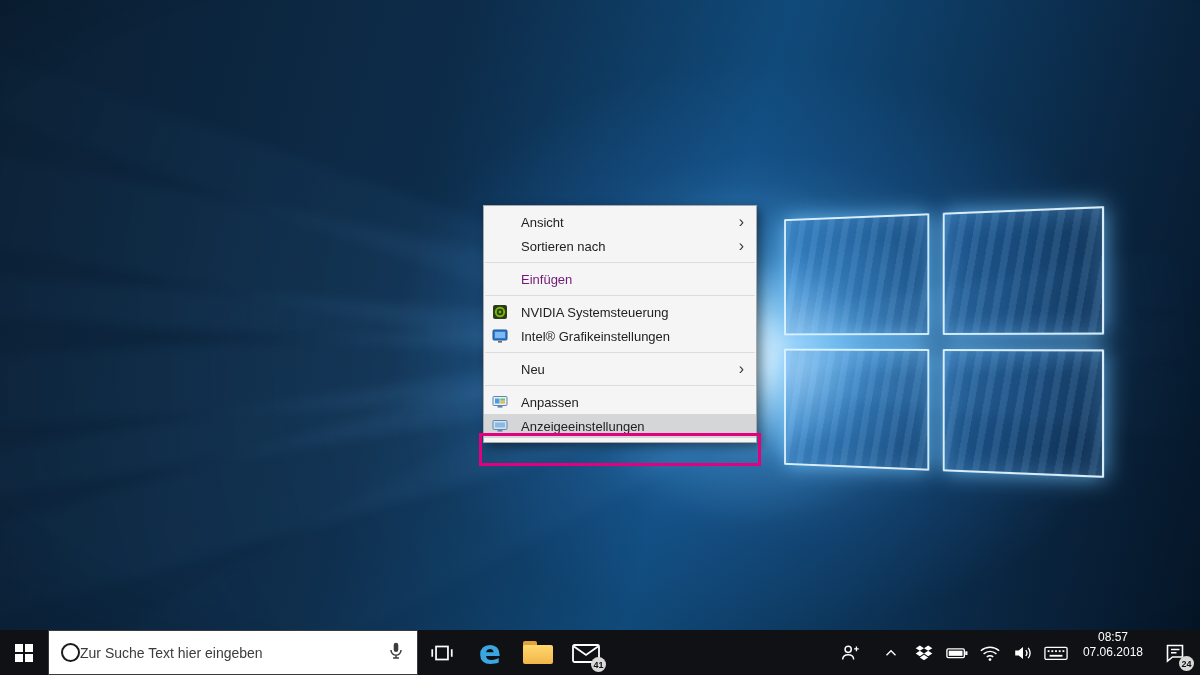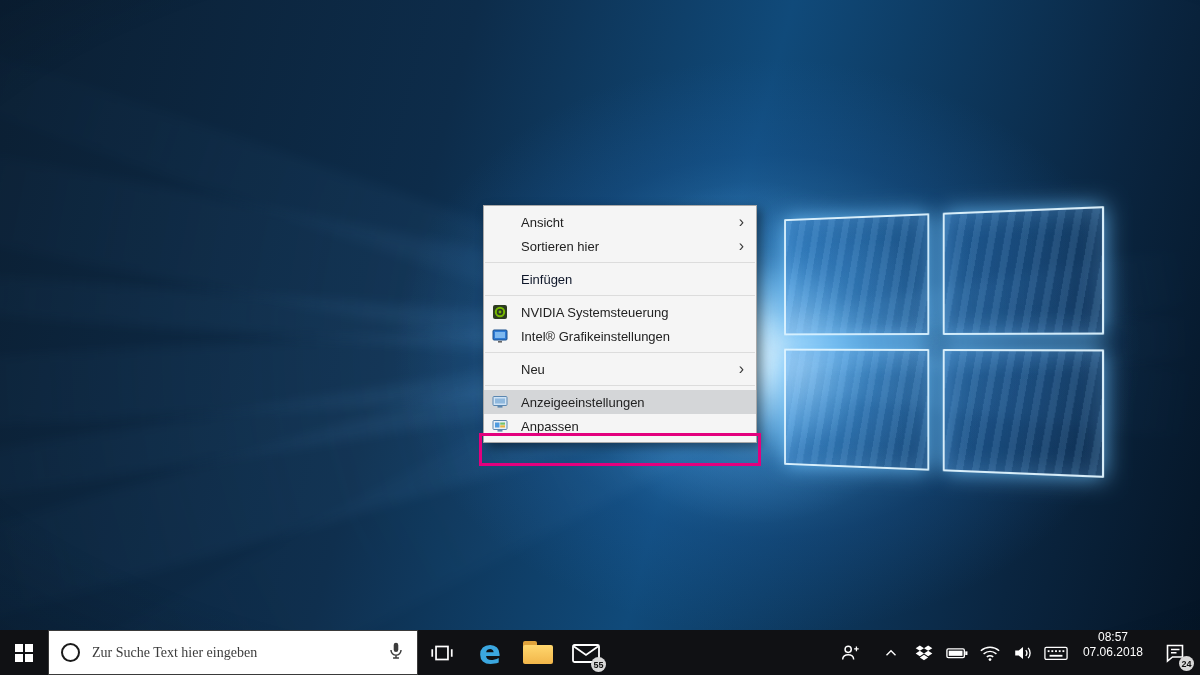--- a/index.html
+++ b/index.html
@@ -36,39 +36,39 @@
       background:radial-gradient(ellipse 130% 115% at 58% 48%, transparent 52%, rgba(0,8,18,0.62) 100%); }
 
   
   .context-menu { position:absolute; left:483px; top:205px; width:274px; z-index:10;
       background:#f5f5f5; border:1px solid #a8a8a8; box-shadow:4px 4px 10px rgba(0,0,0,0.45);
       padding:4px 0; font-size:13px; color:#222; }
   .menu-item { height:24px; display:flex; align-items:center; padding:0 12px 0 8px; cursor:default; }
   .menu-item .mi-icon { width:22px; height:16px; margin-right:7px; display:flex; align-items:center; }
   .menu-item .mi-label { flex:1; white-space:nowrap; }
   .menu-item .mi-arrow { margin-left:8px; font-size:16px; line-height:1; color:#3c3c3c; }
-  .menu-item.disabled .mi-label { color:#0f172a; }
+  .menu-item.disabled .mi-label { color:#701a75; }
   .menu-item.hovered { background:#d4d6d8; }
   .menu-sep { height:1px; background:#dcdcdc; margin:4px 1px; }
 
   .annotation-box { position:absolute; left:479px; top:433px; width:282px; height:33px;
       border:3px solid #e3007e; z-index:20; pointer-events:none; }
 
   
   .taskbar { position:absolute; left:0; bottom:0; width:1200px; height:45px;
       background:#101114; display:flex; align-items:center; z-index:30; }
   .tb-btn { width:48px; height:45px; display:flex; align-items:center; justify-content:center;
       background:transparent; border:none; position:relative; cursor:pointer; }
   .start-glyph { display:grid; grid-template-columns:8px 8px; grid-template-rows:8px 8px; gap:2px; }
   .start-glyph span { background:#fff; }
   .searchbox { width:370px; height:45px; background:#ffffff; display:flex; align-items:center;
       padding:0 10px 0 12px; border:1px solid #3a3a3a; }
   .cortana-ring { width:19px; height:19px; border:2px solid #1a1a1a; border-radius:50%; flex:0 0 auto; }
   .searchbox input { flex:1; border:none; outline:none; background:transparent;
-      font-family:Liberation Serif, serif; font-size:14px; color:#333; margin-left:12px; }
+      font-family:Liberation Sans, sans-serif; font-size:14px; color:#333; }
   .searchbox input::placeholder { color:#3c3c3c; opacity:1; }
   .edge-glyph { color:#3ba7e0; font-size:33px; font-weight:bold; font-family:"DejaVu Sans",sans-serif; line-height:1; }
   .folder { width:30px; height:23px; position:relative; }
   .folder:before { content:""; position:absolute; left:0; top:0; width:14px; height:7px;
       background:#e0a33c; border-radius:2px 2px 0 0; }
   .folder:after { content:""; position:absolute; left:0; top:4px; right:0; bottom:0;
       background:linear-gradient(#ffd76e,#f2b64a); border-radius:2px; }
   .badge { position:absolute; right:4px; bottom:3px; min-width:15px; height:15px; padding:0 2px;
       border-radius:50%; background:#d9d9d9; color:#111; font-size:9px; font-weight:bold;
       display:flex; align-items:center; justify-content:center; }
@@ -106,21 +106,21 @@
 
   <div class="context-menu">
 
     <div class="menu-item">
       <span class="mi-icon"></span>
       <span class="mi-label">Ansicht</span>
       <span class="mi-arrow">›</span>
     </div>
     <div class="menu-item">
       <span class="mi-icon"></span>
-      <span class="mi-label">Sortieren hier</span>
+      <span class="mi-label">Sortieren nach</span>
       <span class="mi-arrow">›</span>
     </div>
 
     <div class="menu-sep"></div>
 
     <div class="menu-item disabled">
       <span class="mi-icon"></span>
       <span class="mi-label">Einfügen</span>
     </div>
 
@@ -150,41 +150,41 @@
     <div class="menu-sep"></div>
 
     <div class="menu-item">
       <span class="mi-icon"></span>
       <span class="mi-label">Neu</span>
       <span class="mi-arrow">›</span>
     </div>
 
     <div class="menu-sep"></div>
 
-    <div class="menu-item hovered">
-      <span class="mi-icon">
-        <svg width="16" height="16" viewBox="0 0 16 16">
-          <rect x="1" y="2.5" width="14" height="9" rx="1" fill="#cfe3f5" stroke="#5b87b0" stroke-width="1"></rect>
-          <rect x="3" y="4.5" width="10" height="5" fill="#8fb8dd"></rect>
-          <rect x="5.5" y="12" width="5" height="1.6" fill="#5b87b0"></rect>
-        </svg>
-      </span>
-      <span class="mi-label">Anzeigeeinstellungen</span>
-    </div>
     <div class="menu-item">
       <span class="mi-icon">
         <svg width="16" height="16" viewBox="0 0 16 16">
           <rect x="1" y="2.5" width="14" height="9" rx="1" fill="#e8eff7" stroke="#5b87b0" stroke-width="1"></rect>
           <rect x="3" y="4.5" width="4.5" height="5" fill="#4f9be0"></rect>
           <rect x="8.2" y="4.5" width="4.8" height="2.2" fill="#74c26a"></rect>
           <rect x="8.2" y="7.3" width="4.8" height="2.2" fill="#e8b33c"></rect>
           <rect x="5.5" y="12" width="5" height="1.6" fill="#5b87b0"></rect>
         </svg>
       </span>
       <span class="mi-label">Anpassen</span>
+    </div>
+    <div class="menu-item hovered">
+      <span class="mi-icon">
+        <svg width="16" height="16" viewBox="0 0 16 16">
+          <rect x="1" y="2.5" width="14" height="9" rx="1" fill="#cfe3f5" stroke="#5b87b0" stroke-width="1"></rect>
+          <rect x="3" y="4.5" width="10" height="5" fill="#8fb8dd"></rect>
+          <rect x="5.5" y="12" width="5" height="1.6" fill="#5b87b0"></rect>
+        </svg>
+      </span>
+      <span class="mi-label">Anzeigeeinstellungen</span>
     </div>
   </div>
 
   <div class="annotation-box"></div>
 
   <div class="taskbar">
 
     <button class="tb-btn">
       <span class="start-glyph">
         <span></span>
@@ -219,21 +219,21 @@
 
     <button class="tb-btn">
       <span class="folder"></span>
     </button>
 
     <button class="tb-btn">
       <svg width="30" height="24" viewBox="0 0 30 22">
         <rect x="2" y="3" width="26" height="17" rx="1.5" fill="none" stroke="#fff" stroke-width="1.8"></rect>
         <path d="M3 4.5 15 13 27 4.5" fill="none" stroke="#fff" stroke-width="1.8"></path>
       </svg>
-      <span class="badge">55</span>
+      <span class="badge">41</span>
     </button>
 
     <div class="tray">
 
       <span class="tray-icon people-gap">
         <svg width="22" height="22" viewBox="0 0 24 24">
           <circle cx="10" cy="8" r="3.4" fill="none" stroke="#fff" stroke-width="1.6"></circle>
           <path d="M4 19c0-3.2 2.7-5.2 6-5.2s6 2 6 5.2" fill="none" stroke="#fff" stroke-width="1.6"></path>
           <path d="M16.5 7.5h5M19 5v5" stroke="#fff" stroke-width="1.4"></path>
         </svg>

